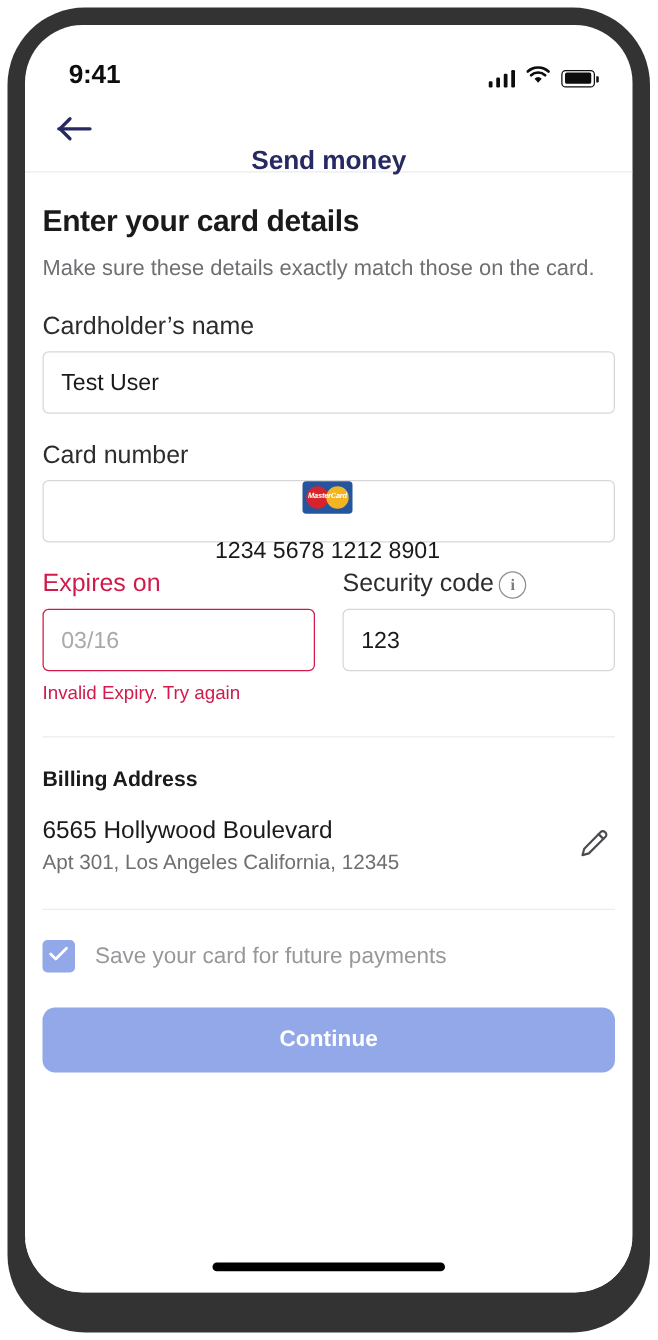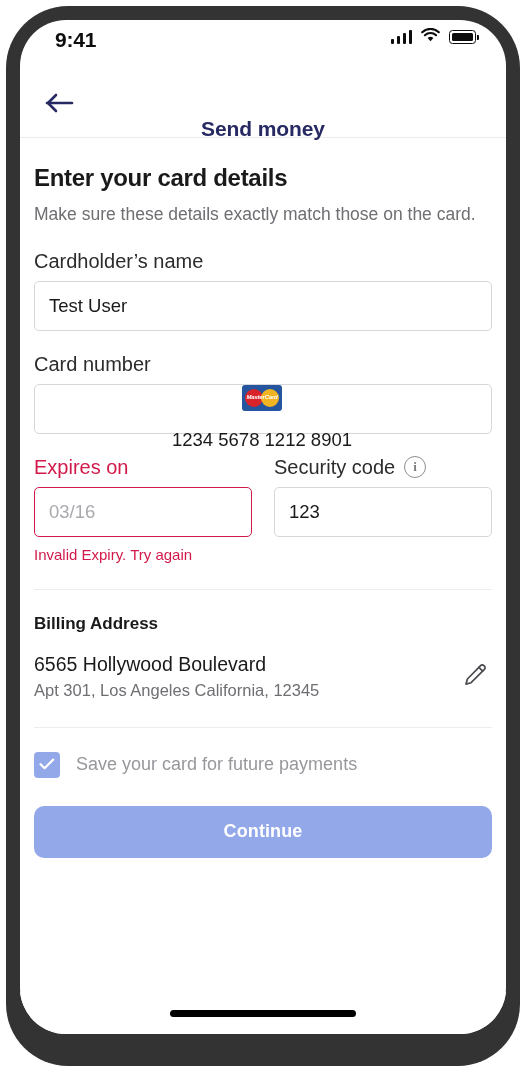--- a/index.html
+++ b/index.html
@@ -39,21 +39,21 @@
     background: #ffffff;
     border-radius: 46px;
     overflow: hidden;
   }
 
   
   .statusbar {
     position: relative;
     height: 52px;
     display: flex;
-    align-items: flex-start;
+    align-items: flex-end;
     justify-content: space-between;
     padding: 8px 30px 0 35px;
   }
   .status-time {
     font-size: 21px;
     font-weight: 600;
     color: #0d0d0d;
     letter-spacing: -0.2px;
   }
   .status-icons {
@@ -183,21 +183,21 @@
     font-size: 6px;
     font-weight: 700;
     font-style: italic;
     color: #ffffff;
     letter-spacing: -0.2px;
     z-index: 3;
   }
 
   .row2 { display: flex; gap: 22px; margin-top: 22px; }
   .row2 .col { flex: 1; min-width: 0; }
-  .label-row { display: flex; align-items: center; gap: 9px; margin-bottom: 8px; }
+  .label-row { display: flex; align-items: flex-end; gap: 4px; margin-bottom: 8px; }
   .label-row .field-label { margin-bottom: 0; }
   .info-icon {
     width: 22px; height: 22px;
     border: 1.6px solid #8e8e93;
     border-radius: 50%;
     display: flex; align-items: center; justify-content: center;
     font-size: 13px;
     font-weight: 700;
     color: #7c7c81;
     font-family: "Liberation Serif", serif;

